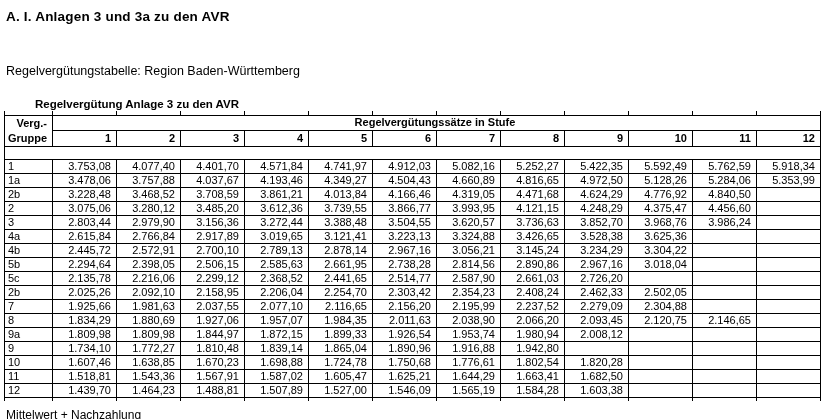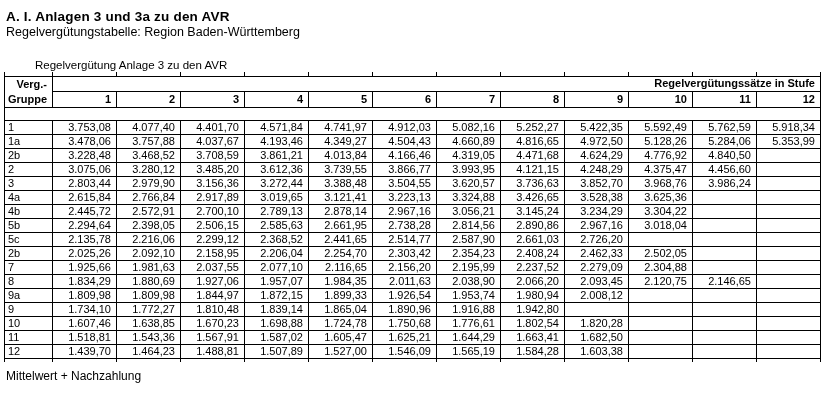--- a/index.html
+++ b/index.html
@@ -6,22 +6,22 @@
   html, body { margin: 0; padding: 0; }
   body {
     width: 825px; height: 419px;
     background: #ffffff; color: #000000;
     font-family: "Liberation Sans", sans-serif;
     overflow: hidden;
   }
   .page { position: relative; padding: 8px 0 0 6px; width: 825px; }
 
   .doc-title   { font-size: 13.5px; font-weight: bold; line-height: 17px; letter-spacing: .2px; }
-  .doc-subtitle{ font-size: 12.5px; line-height: 15px; }
-  .sec-title   { font-size: 11.5px; font-weight: normal; line-height: 13px; margin-top: 19px; padding-left: 29px; }
+  .doc-subtitle{ font-size: 12.5px; line-height: 15px; margin-top: 39px; }
+  .sec-title   { font-size: 11.5px; font-weight: bold; line-height: 13px; margin-top: 19px; padding-left: 29px; }
   .valid-from  { font-size: 11px; line-height: 13px; margin-top: 1px; }
 
   table.sal-table {
     border-collapse: collapse;
     table-layout: fixed;
     width: 817px;
     margin-left: -2px;
     margin-top: 0;
   }
   .sal-table th, .sal-table td {
@@ -35,21 +35,21 @@
     font-weight: normal;
   }
   .sal-table .num { text-align: right; }
   .sal-table .grp { text-align: left; padding-left: 3px; }
   .sal-table th.step { font-weight: bold; }
   .sal-table .corner {
     font-weight: bold; text-align: right; vertical-align: top;
     padding-left: 3px;
   }
   .sal-table .corner div { line-height: 15px; }
-  .sal-table .span-head { text-align: right; font-weight: bold; margin-left: 33px; }
+  .sal-table .span-head { text-align: center; font-weight: bold; margin-left: 33px; }
 
   
   tr.tick { height: 4px; }
   tr.tick td {
     border: none;
     border-left: 1px solid #000;
     height: 4px; line-height: 0; padding: 0;
   }
   tr.tick td:last-child { border-right: 1px solid #000; }
 

